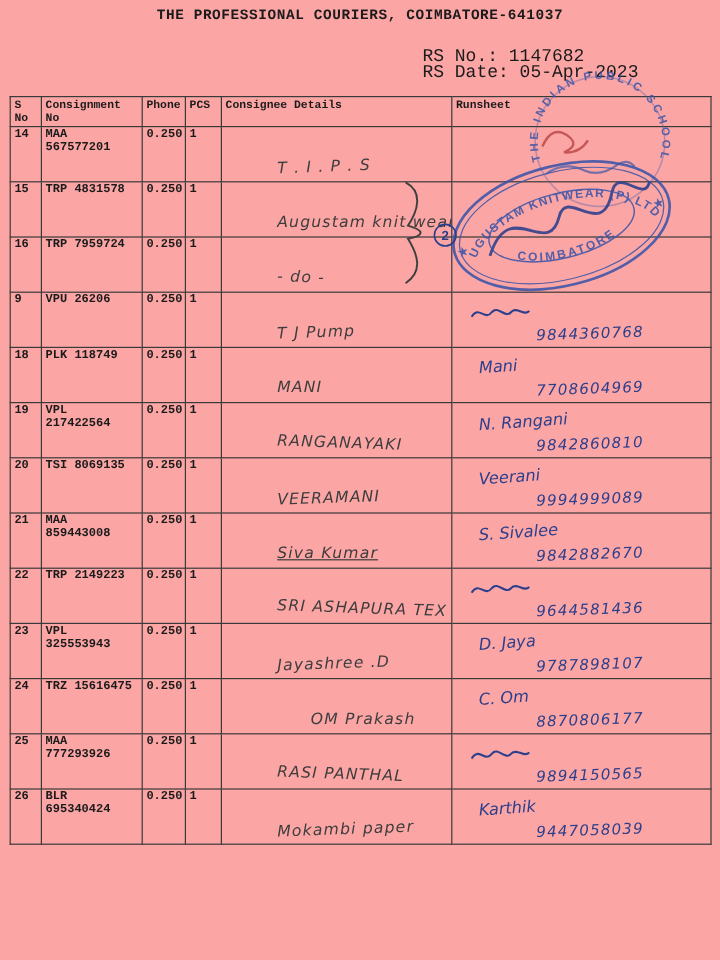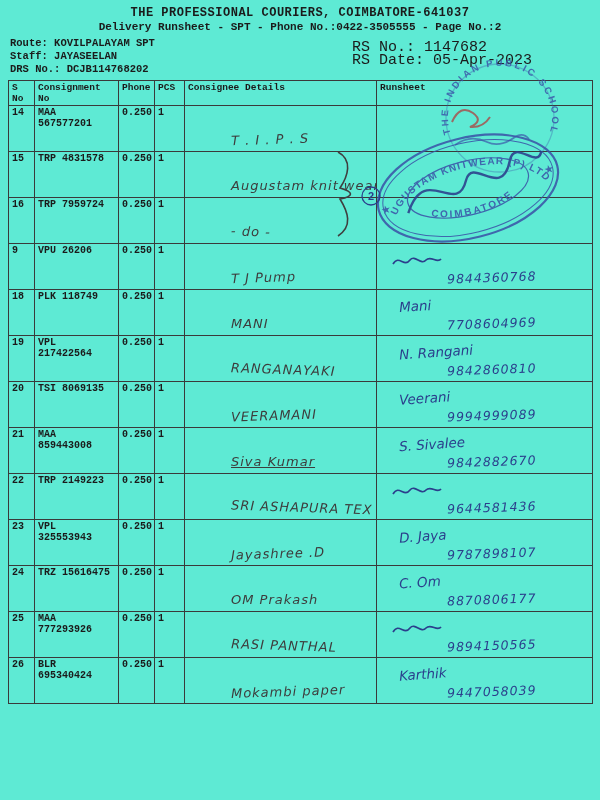--- a/index.html
+++ b/index.html
@@ -1,19 +1,19 @@
 <!DOCTYPE html>
 <html><head>
 <meta charset="utf-8">
 <style>
   * { box-sizing: border-box; }
   html,body { margin:0; padding:0; background:#d8d8d4; }
   .page {
     position:relative; width:600px; height:800px; margin:0 auto;
-    background:#5eead4; overflow:hidden;
+    background:#fca5a5; overflow:hidden;
     font-family:"Liberation Mono", monospace; color:#1b1b1b;
   }
   .doc-title {
     position:absolute; top:6px; left:0; width:100%;
     text-align:center; font-weight:bold; font-size:12px; letter-spacing:0.5px;
   }
   .doc-subtitle {
     position:absolute; top:21px; left:0; width:100%;
     text-align:center; font-weight:bold; font-size:11px;
   }
@@ -52,25 +52,21 @@
     pointer-events:none;
   }
   .overlay text { font-family:"Liberation Sans", sans-serif; }
 </style>
 </head>
 <body>
 
 <div class="page">
 
   <div class="doc-title">THE PROFESSIONAL COURIERS, COIMBATORE-641037</div>
-  <div class="doc-subtitle">Delivery Runsheet - SPT - Phone No.:0422-3505555 - Page No.:2</div>
-
-  <div class="meta-left"><span>Route: KOVILPALAYAM SPT</span>
-<span>Staff: JAYASEELAN</span>
-<span>DRS No.: DCJB114768202</span></div>
+
 
   <div class="meta-right"><span>RS No.: 1147682</span>
 <span>RS Date: 05-Apr-2023</span></div>
 
   <table class="runsheet">
     <colgroup>
       <col style="width:26px">
         <col style="width:84px">
         <col style="width:36px">
       <col style="width:30px">
@@ -231,21 +227,21 @@
 
         <span class="hw hw-blue sig-phone">9787898107</span>
       </td>
     </tr>
         <tr>
       <td><span>24</span></td>
       <td><span>TRZ 15616475</span></td>
       <td><span>0.250</span></td>
       <td><span>1</span></td>
       <td>
-        <span class="hw consignee-hw" style="transform: rotate(0deg);">OM Prakash</span>
+        <span class="hw consignee-hw" style="transform: rotate(0deg); margin-left: 28px;">OM Prakash</span>
       </td>
       <td>
         <span class="hw hw-blue sig-name">C. Om</span>
 
         <span class="hw hw-blue sig-phone">8870806177</span>
       </td>
     </tr>
         <tr>
       <td><span>25</span></td>
       <td><span>MAA 777293926</span></td>

